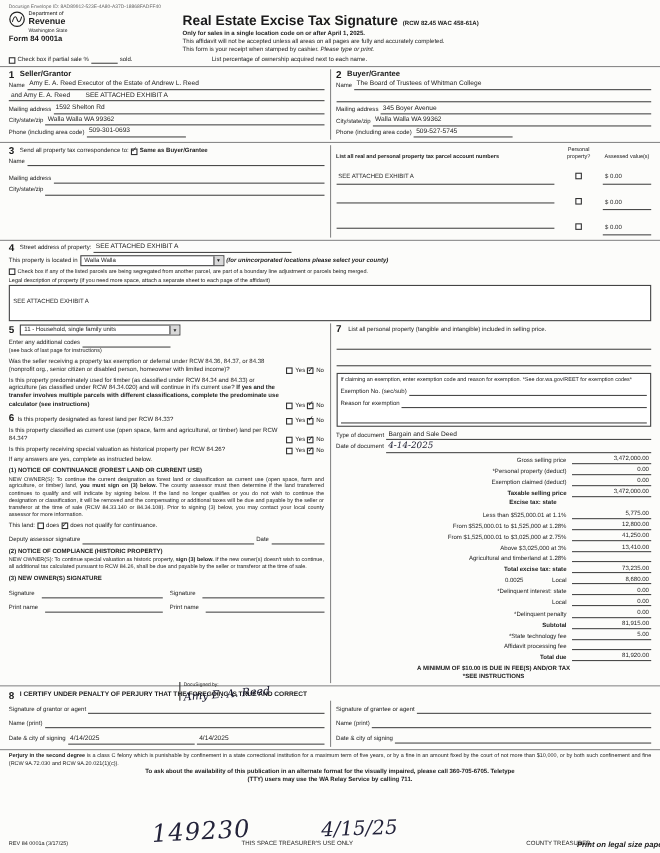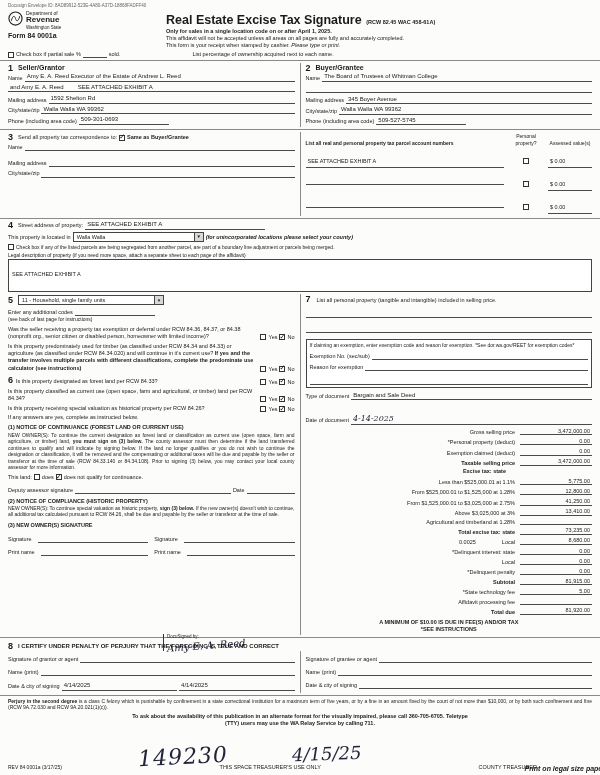--- a/index.html
+++ b/index.html
@@ -349,21 +349,21 @@
           <span>Reason for exemption</span>
           <span class="ul grow"></span>
         </div>
         <div class="ul" style="margin-top:7px"></div>
       </div>
 
       <div class="row t55 mid" style="margin-top:4px">
         <span>Type of document</span>
         <span class="ul grow"><span class="t6">Bargain and Sale Deed</span></span>
       </div>
-      <div class="row t55 mid" style="margin-top:15px">
+      <div class="row t55 mid" style="margin-top:1px">
         <span>Date of document</span>
         <span class="ul grow"><span class="hand t8">4-14-2025</span></span>
       </div>
 
       <div class="taxrow">
           <span class="taxlbl">Gross selling price</span>
           <span class="taxval">3,472,000.00</span>
         </div>
       <div class="taxrow">
           <span class="taxlbl">*Personal property (deduct)</span>

